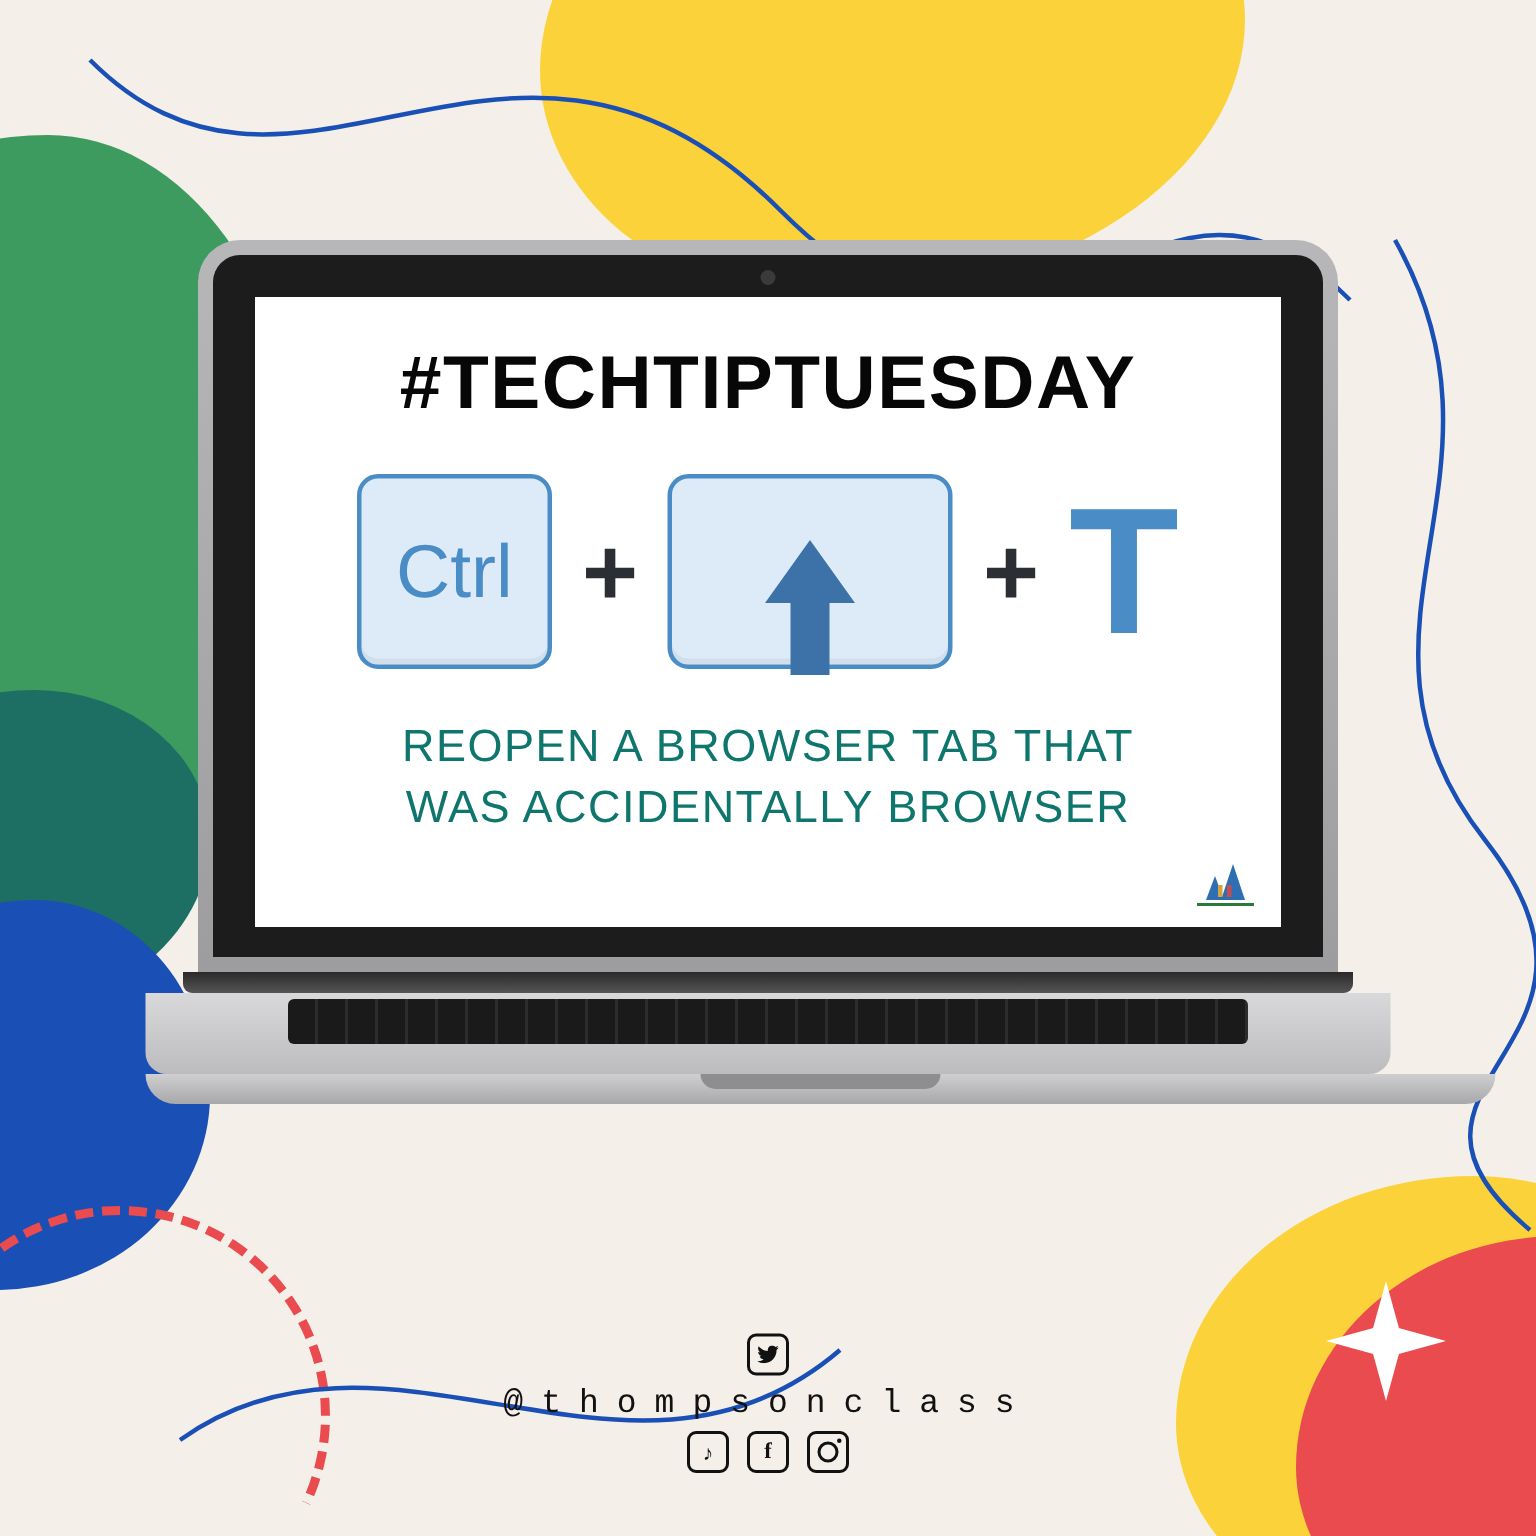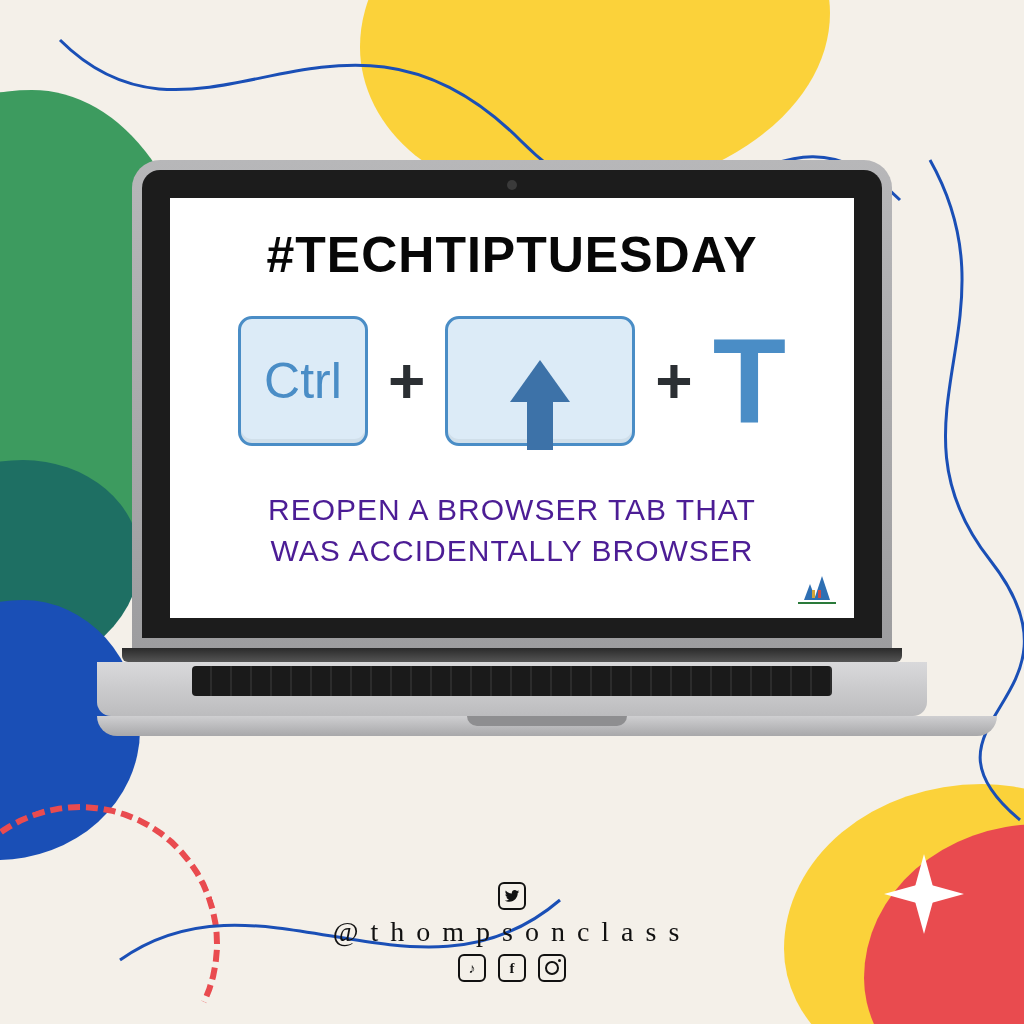--- a/index.html
+++ b/index.html
@@ -132,26 +132,26 @@
     border-right: 30px solid transparent;
     border-bottom: 42px solid #3d72a8;
     position: relative;
   }
   .arrow-up::after {
     content: ""; position: absolute; left: -13px; top: 40px;
     width: 26px; height: 50px; background: #3d72a8;
   }
 
   .tip-text {
-    margin-top: 44px;
+    margin-top: 32px;
     text-align: center;
     font-size: 30px;
     font-weight: 500;
     letter-spacing: 1px;
-    color: #4c1d95;
+    color: #0f766e;
     line-height: 1.35;
   }
 
   .district-logo {
     position: absolute; right: 14px; bottom: 12px;
     width: 46px; height: 36px;
   }
 
   
   .hinge {
@@ -189,22 +189,22 @@
     text-align: center;
     color: #111;
   }
   .icon-row { display: flex; justify-content: center; gap: 12px; margin: 6px 0; }
   .sq-icon {
     width: 28px; height: 28px; border: 2.4px solid #111; border-radius: 6px;
     display: flex; align-items: center; justify-content: center;
     font-size: 15px; font-weight: 700;
   }
   .handle {
-    font-family: Liberation Serif, serif;
-    font-size: 28px; letter-spacing: 12px;
+    font-family: Liberation Mono, monospace;
+    font-size: 22px; letter-spacing: 12px;
     margin: 2px 0;
     text-align: center;
   }
 
   .fb-f { font-family: Georgia, serif; }
   .ig-inner {
     width: 14px; height: 14px; border: 2.2px solid #111; border-radius: 50%; position: relative;
   }
   .ig-dot { position: absolute; right: -4px; top: -4px; width: 3px; height: 3px; background:#111; border-radius:50%; }
   .tiktok-note { font-family: Arial; font-size: 14px; }

